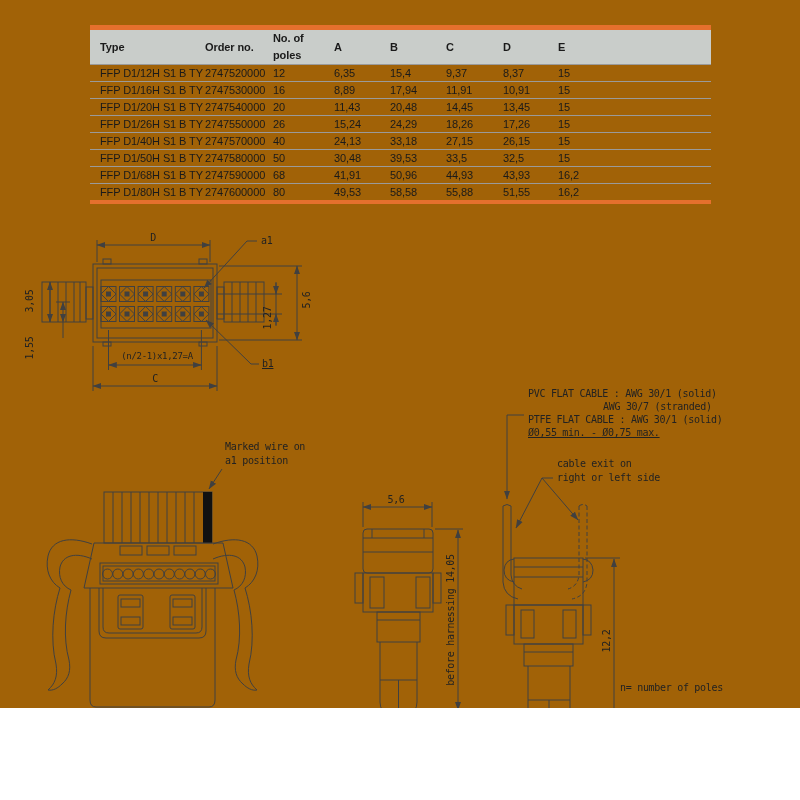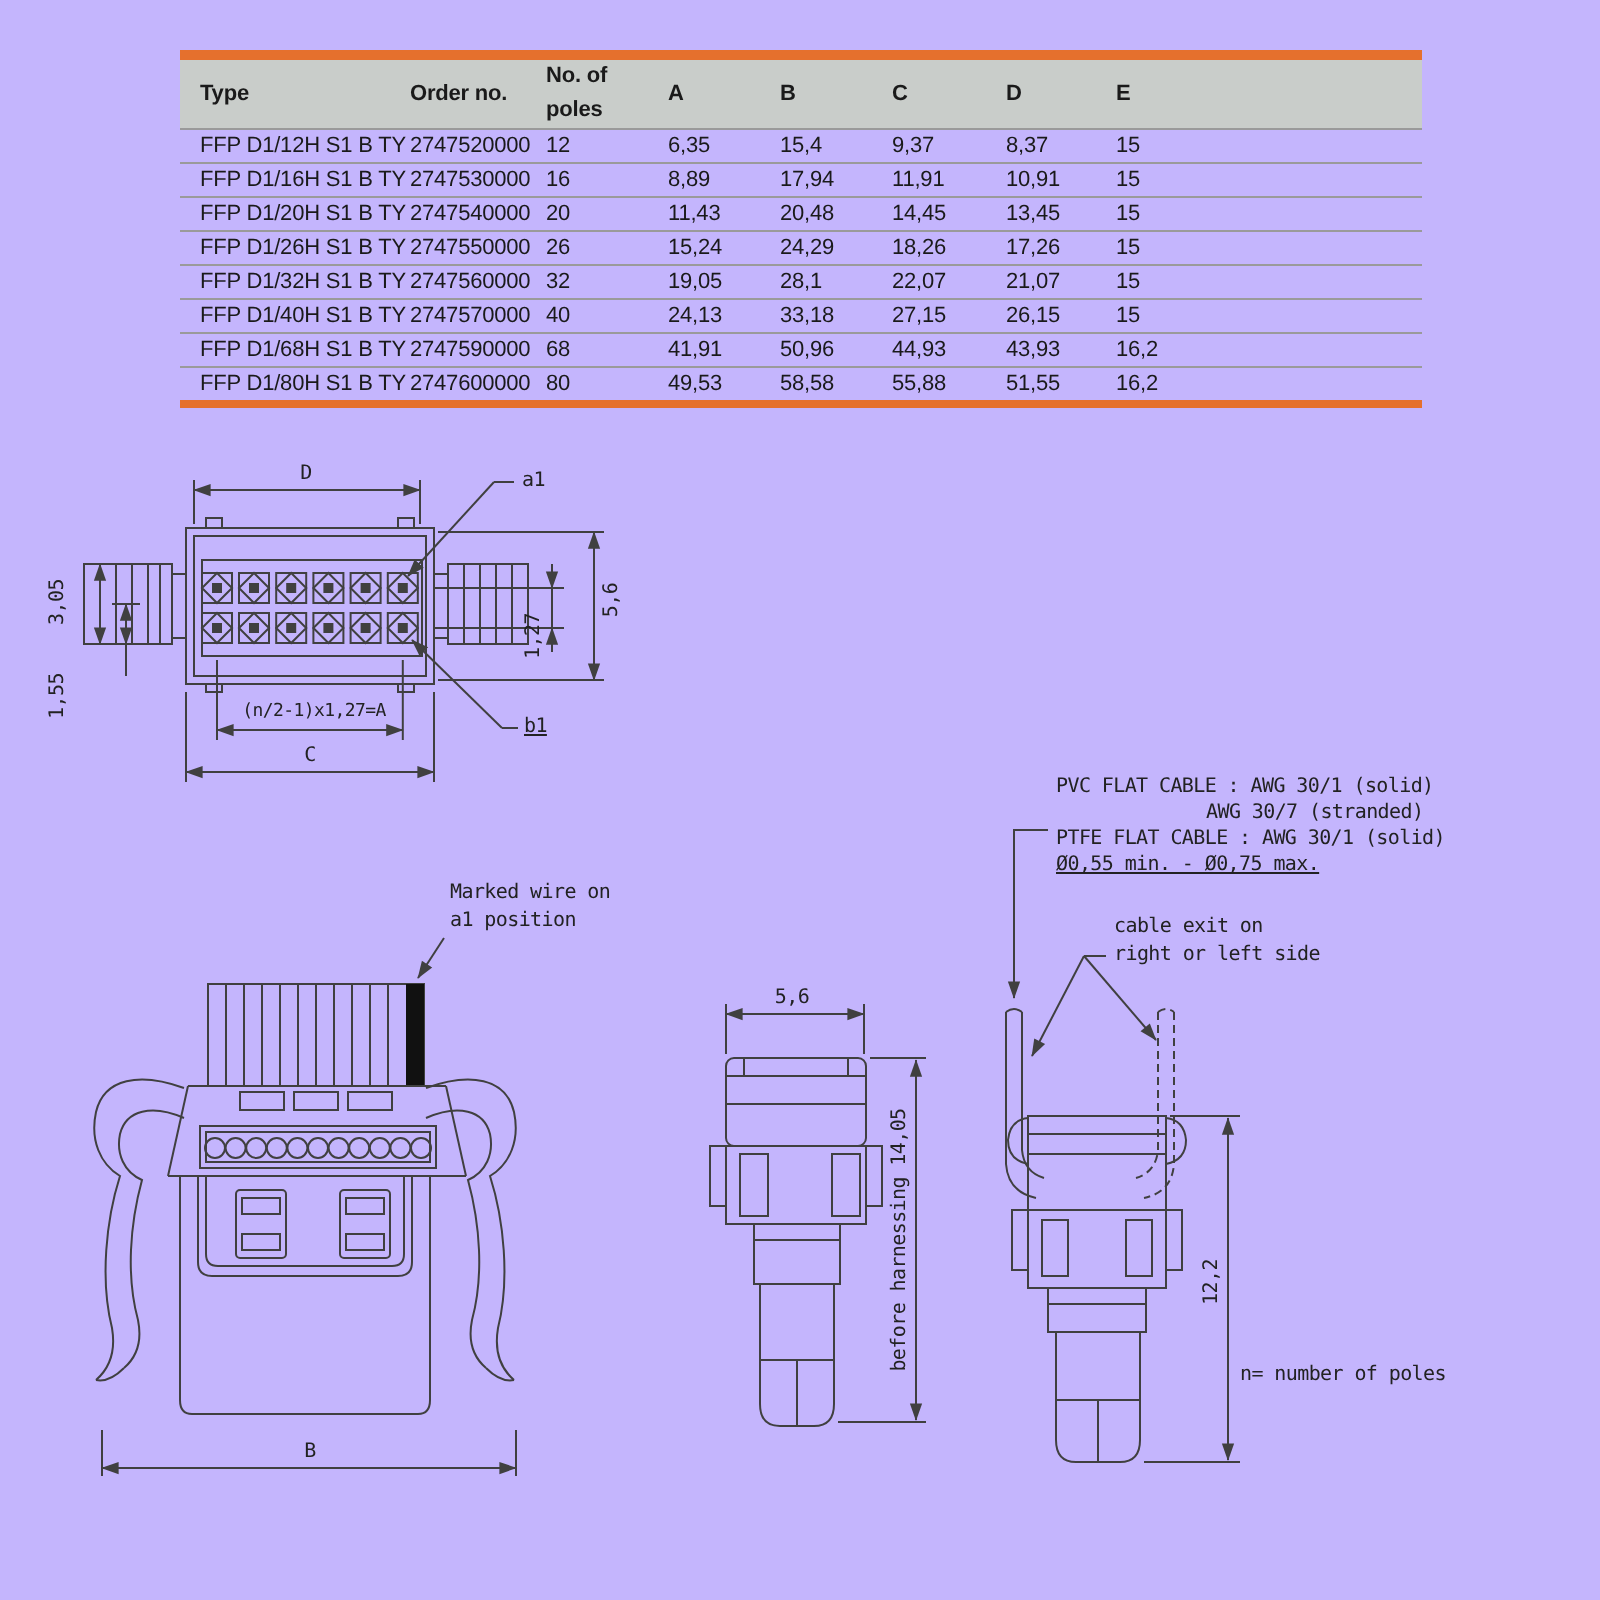--- a/index.html
+++ b/index.html
@@ -1,16 +1,16 @@
 <!DOCTYPE html>
 <html style="--accent: #E5702D; --hdr: #C9CDCA;"><head>
 <meta charset="utf-8">
 <style>
   html,body{margin:0;padding:0;background:#fff;}
-  #page{position:relative;width:800px;height:800px;background:#c4b5fd;overflow:hidden;
+  #page{position:relative;width:800px;height:708px;background:#a16207;overflow:hidden;
         font-family:"Liberation Sans",sans-serif;}
   
   .bar{position:absolute;left:90px;width:621px;background:var(--accent,#E5702D);}
   #bar-top{top:25px;height:5px;}
   #bar-bottom{top:200px;height:4px;}
   #spec-table{position:absolute;left:90px;top:30px;width:621px;border-collapse:collapse;
       table-layout:fixed;font-size:11px;color:#1a1a1a;letter-spacing:-0.1px;}
   #spec-table th{background:var(--hdr,#C9CDCA);text-align:left;font-weight:bold;height:17px;
       padding:0;line-height:17px;}
   #spec-table td{height:16px;padding:0;line-height:16px;border-top:1px solid #9a9a9a;
@@ -88,37 +88,37 @@
           <td>FFP D1/26H S1 B TY</td>
           <td>2747550000</td>
           <td>26</td>
           <td>15,24</td>
           <td>24,29</td>
           <td>18,26</td>
           <td>17,26</td>
           <td>15</td>
         </tr>
         <tr>
-          <td>FFP D1/32H S1 B TY</td>
-          <td>2747560000</td>
-          <td>32</td>
-          <td>19,05</td>
-          <td>28,1</td>
-          <td>22,07</td>
-          <td>21,07</td>
-          <td>15</td>
-        </tr>
-        <tr>
           <td>FFP D1/40H S1 B TY</td>
           <td>2747570000</td>
           <td>40</td>
           <td>24,13</td>
           <td>33,18</td>
           <td>27,15</td>
           <td>26,15</td>
+          <td>15</td>
+        </tr>
+        <tr>
+          <td>FFP D1/50H S1 B TY</td>
+          <td>2747580000</td>
+          <td>50</td>
+          <td>30,48</td>
+          <td>39,53</td>
+          <td>33,5</td>
+          <td>32,5</td>
           <td>15</td>
         </tr>
         <tr>
           <td>FFP D1/68H S1 B TY</td>
           <td>2747590000</td>
           <td>68</td>
           <td>41,91</td>
           <td>50,96</td>
           <td>44,93</td>
           <td>43,93</td>

